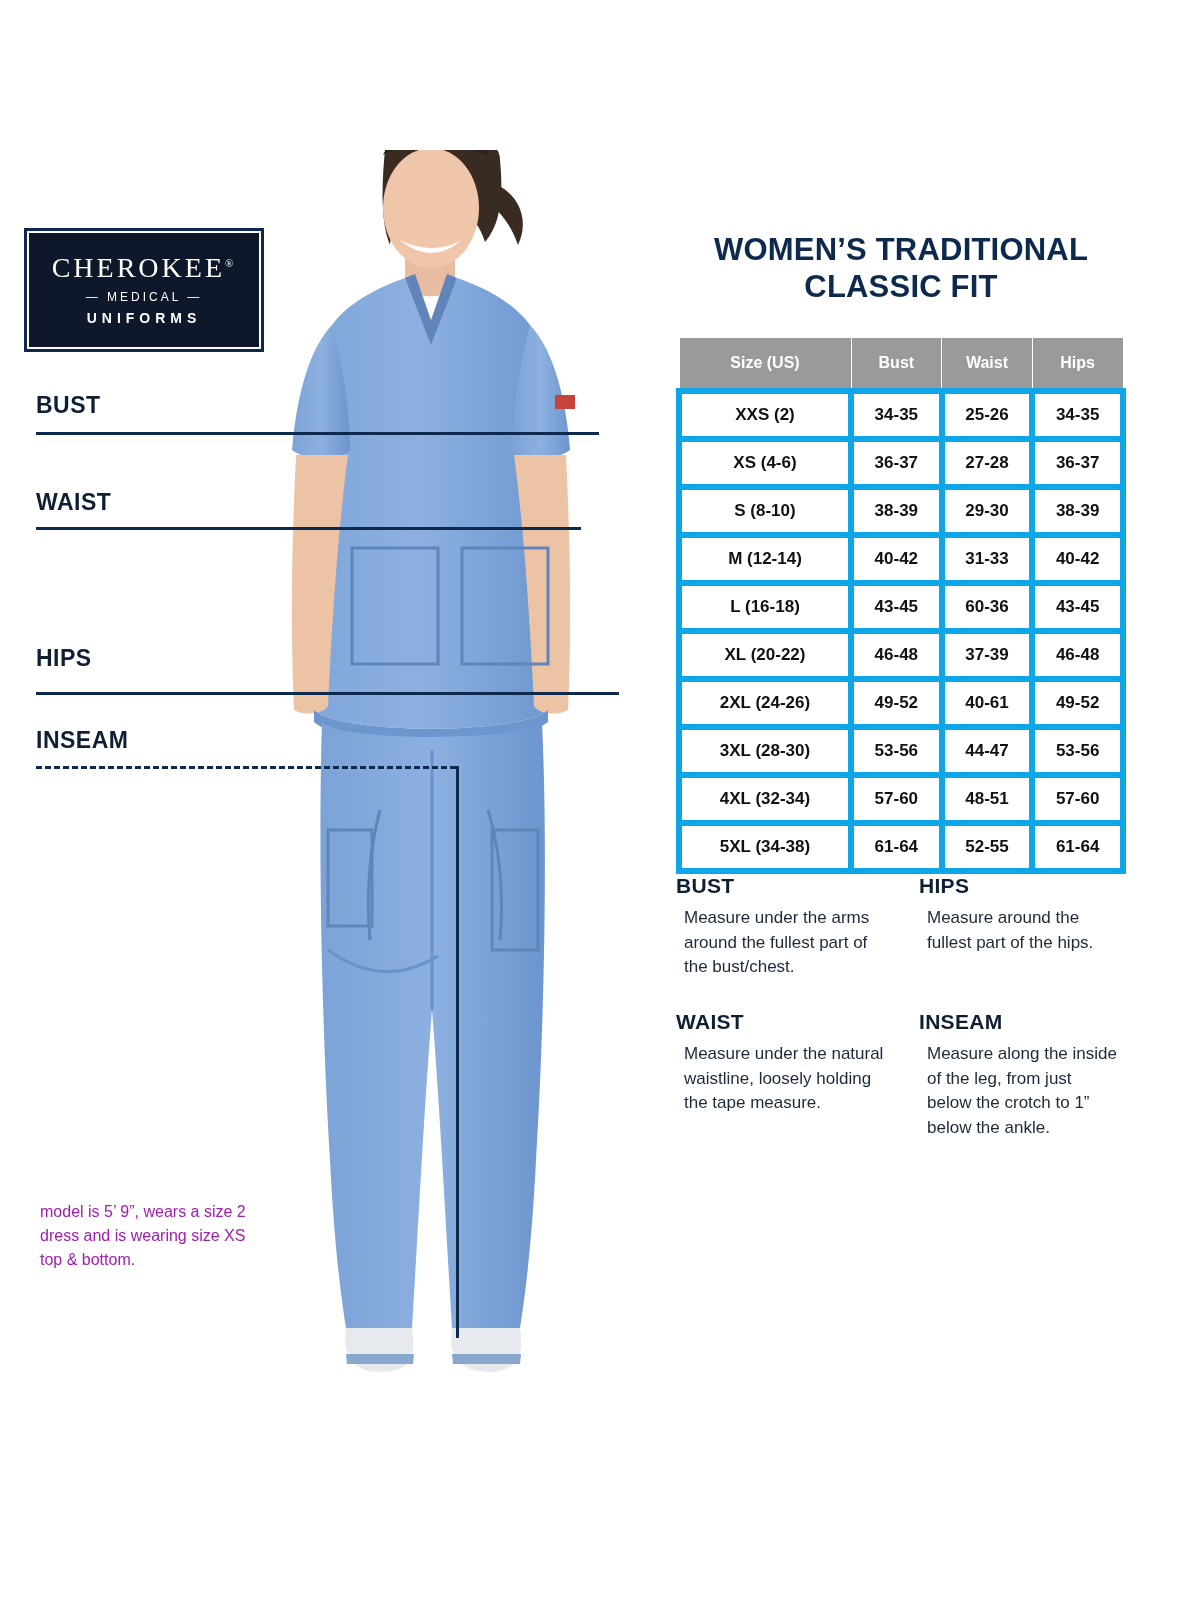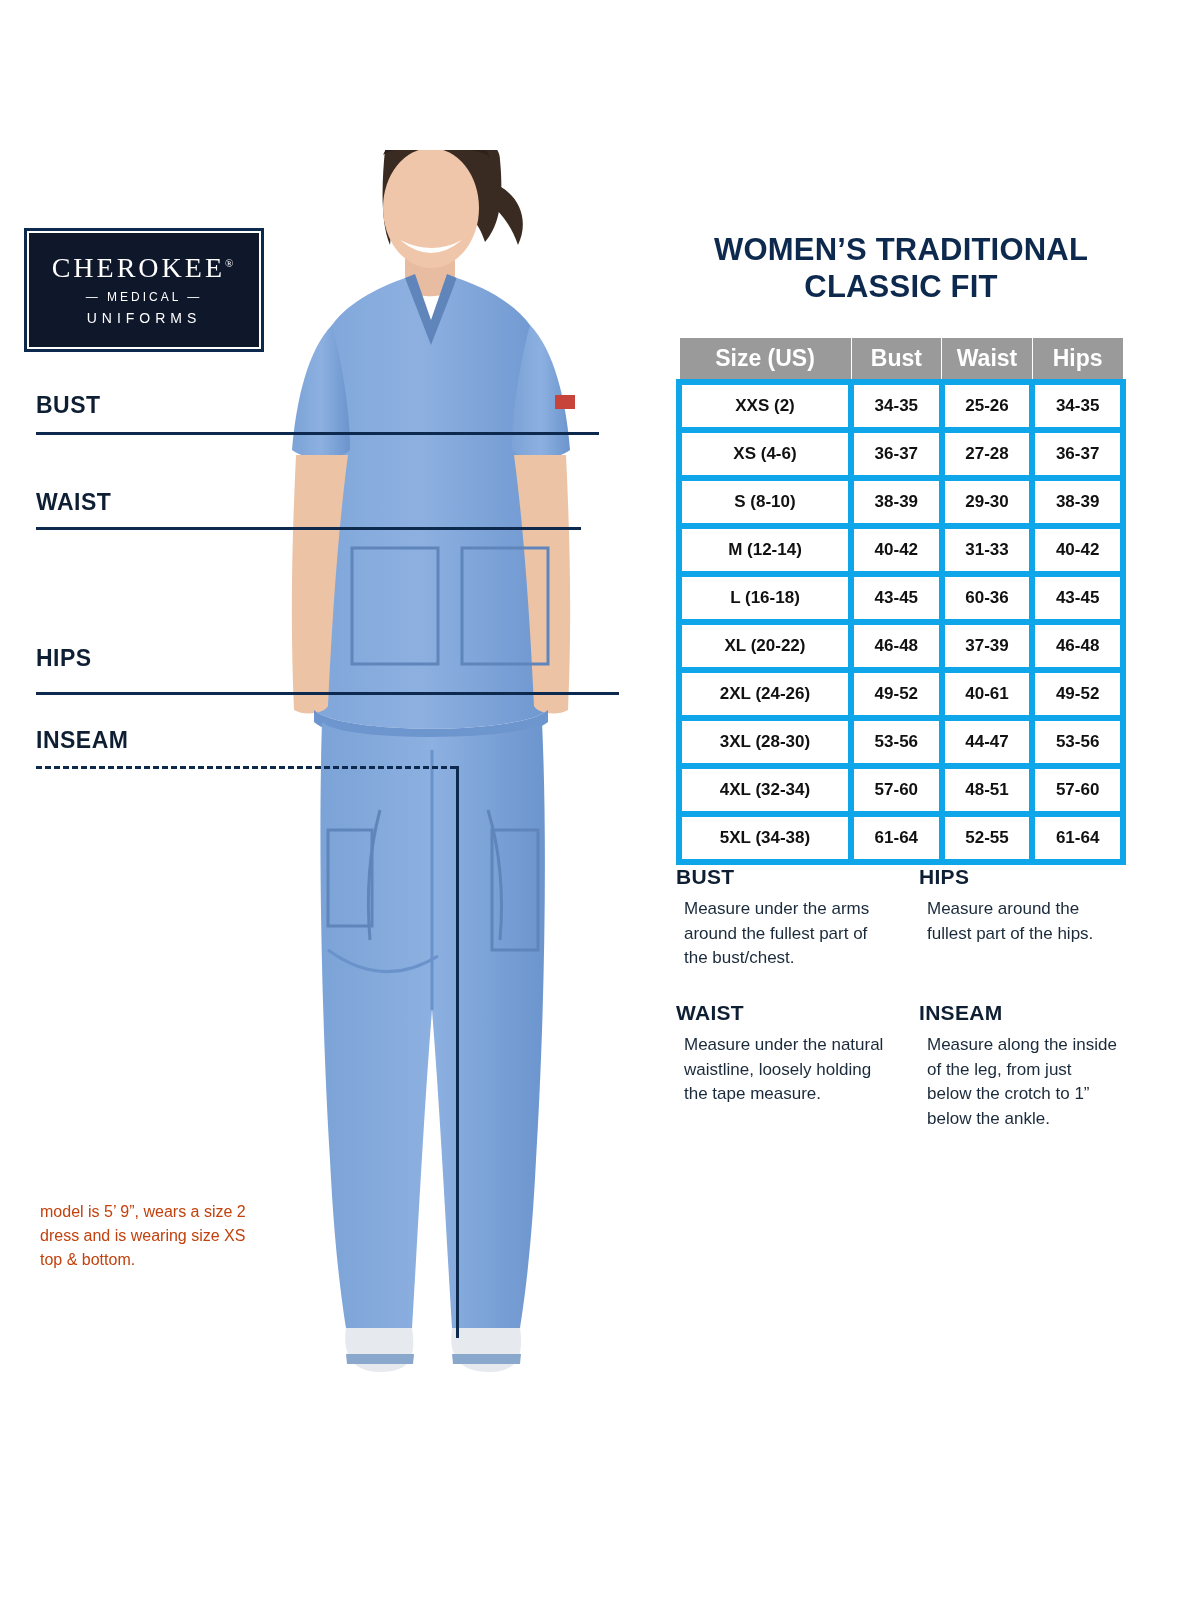--- a/index.html
+++ b/index.html
@@ -51,20 +51,21 @@
     letter-spacing: 3px;
     margin-top: 8px;
     font-family: "Liberation Sans", sans-serif;
   }
   .logo-box .uniforms {
     color: #ffffff;
     font-size: 14px;
     letter-spacing: 5px;
     margin-top: 6px;
     font-family: "Liberation Sans", sans-serif;
+    font-weight: bold;
   }
 
   
   .model-wrap {
     position: absolute;
     left: 200px; top: 150px;
     width: 460px; height: 1270px;
   }
   .model-svg { display: block; }
 
@@ -89,21 +90,21 @@
   .meas-line.dashed {
     border-top: 3px dashed #0d2a4e;
   }
 
   .model-note {
     position: absolute;
     left: 40px; top: 1200px;
     width: 230px;
     font-size: 16px;
     line-height: 1.5;
-    color: #c2410c;
+    color: #a21caf;
   }
 
   
   .right-col {
     position: absolute;
     left: 676px; top: 232px;
     width: 450px;
   }
   .title {
     color: #0d2a4e;
@@ -116,23 +117,23 @@
   }
 
   table.size-table {
     border-collapse: collapse;
     width: 450px;
     table-layout: fixed;
   }
   table.size-table th {
     background: #9a9a9a;
     color: #ffffff;
-    font-size: 23px;
-    font-weight: bold;
-    padding: 7px 4px;
+    font-size: 16px;
+    font-weight: bold;
+    padding: 16px 4px;
     border: 1px solid #ffffff;
     text-align: center;
   }
   table.size-table th:first-child { width: 172px; }
   table.size-table td {
     border: 6px solid #0ea5e9;
     padding: 11px 4px;
     text-align: center;
     font-size: 17px;
     font-weight: bold;

